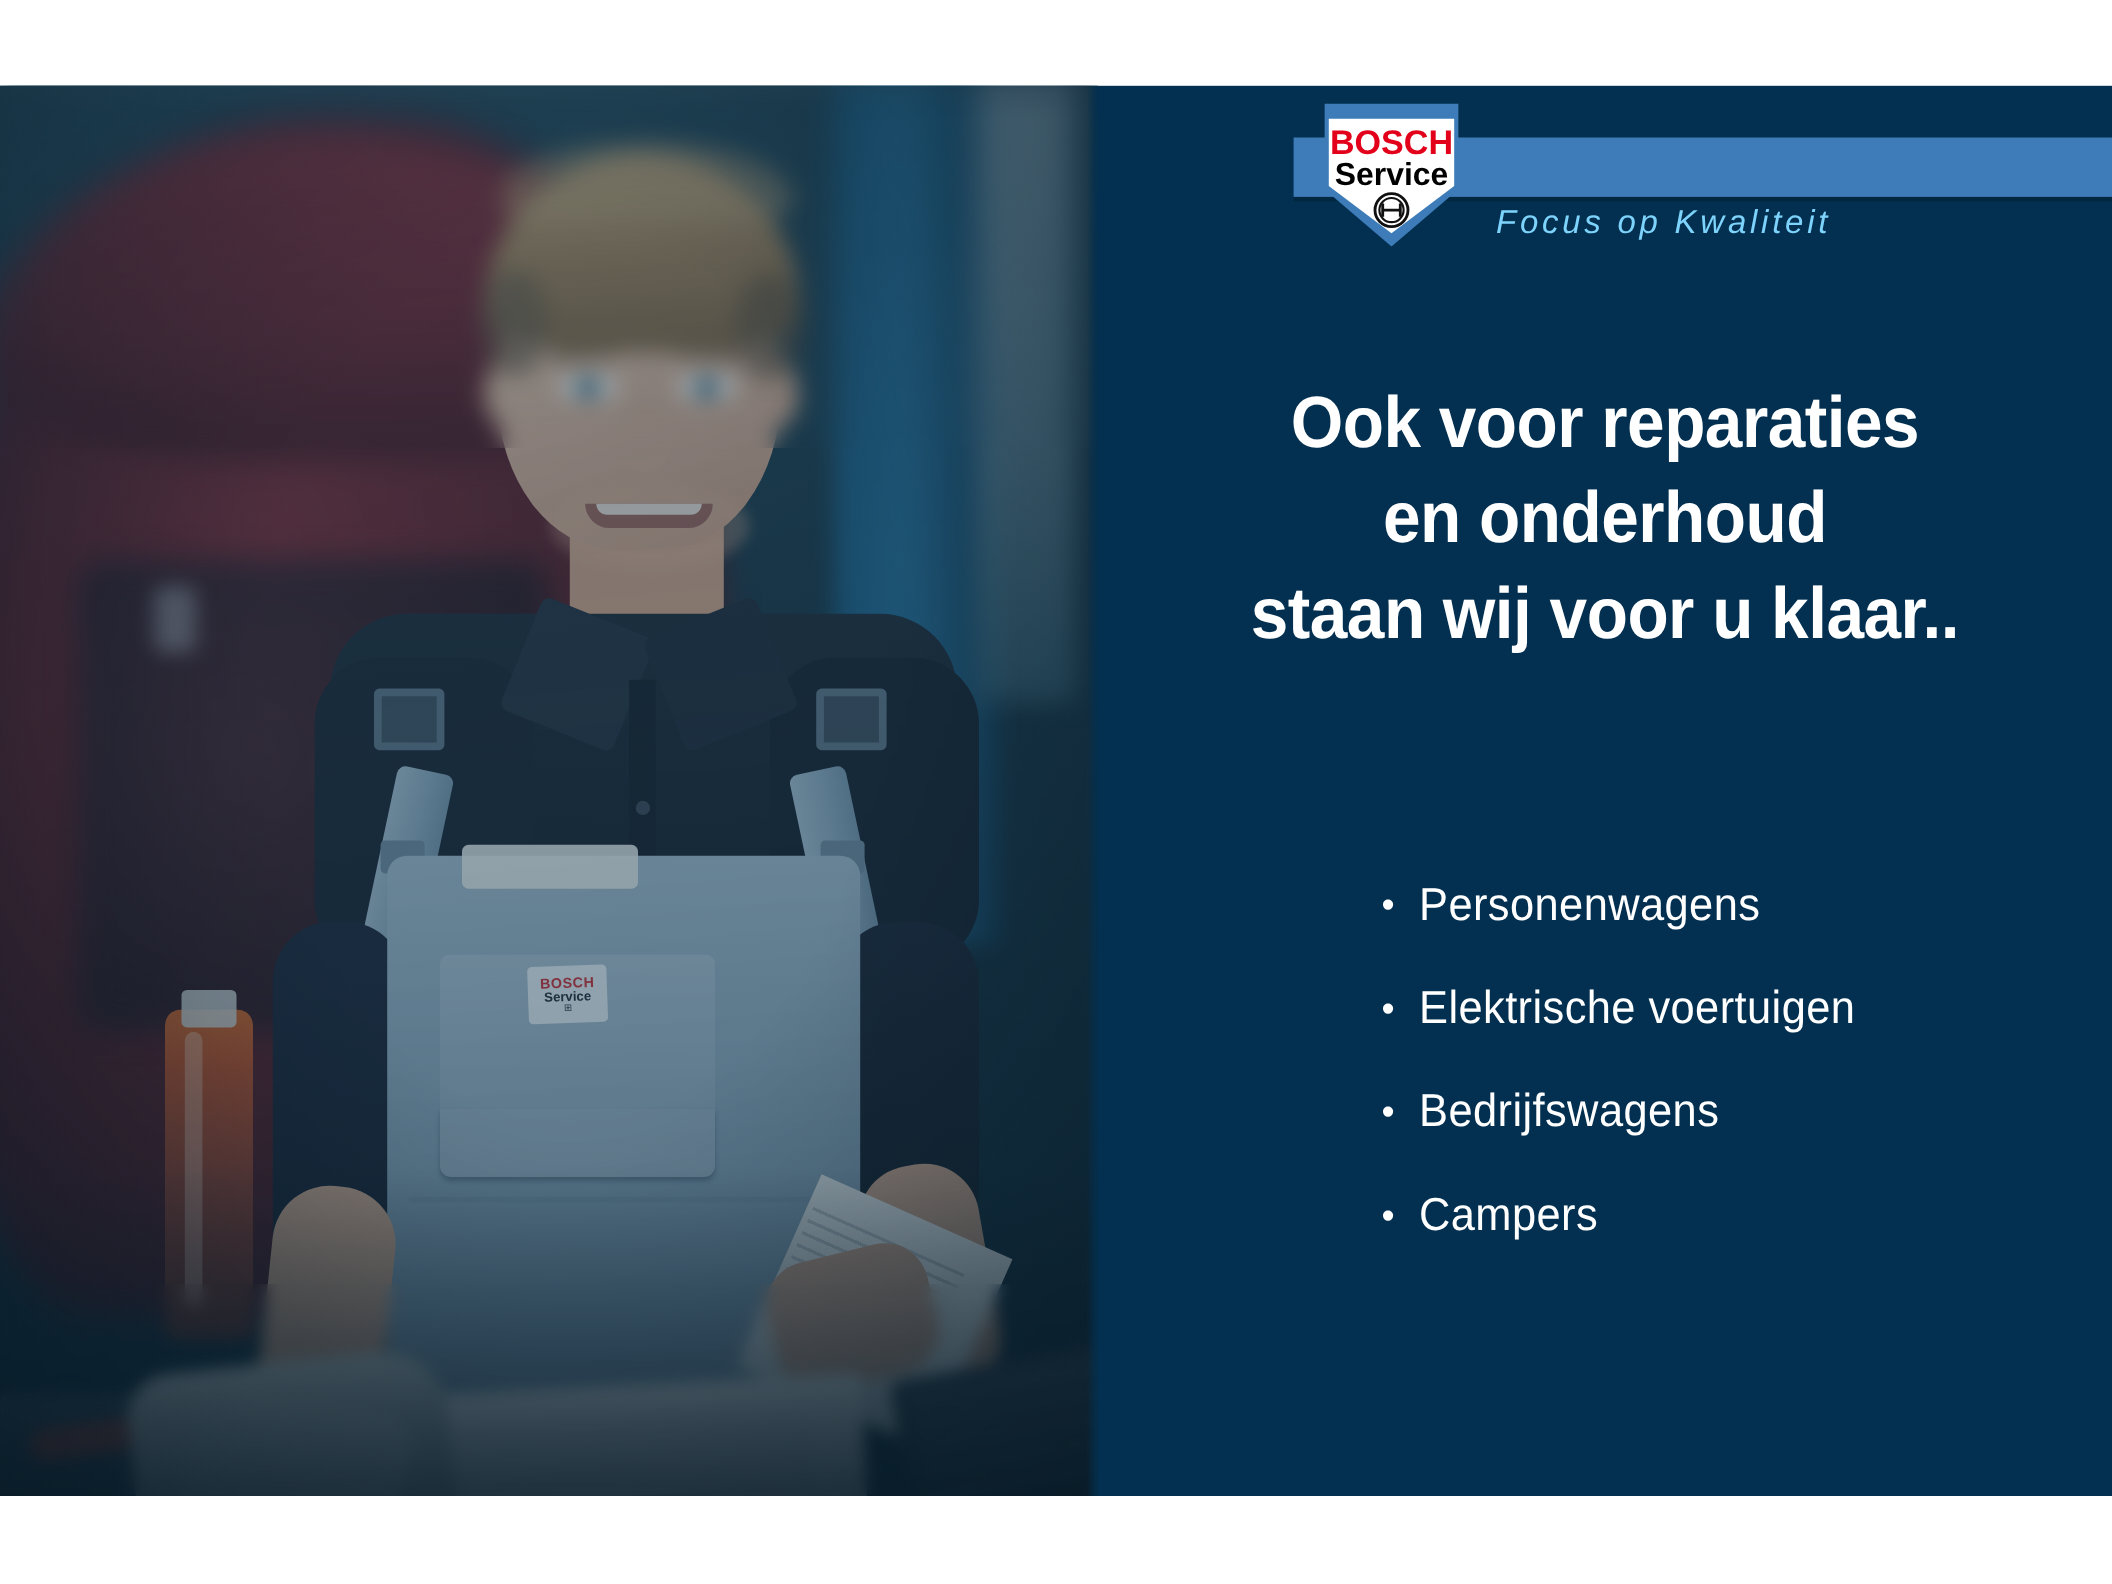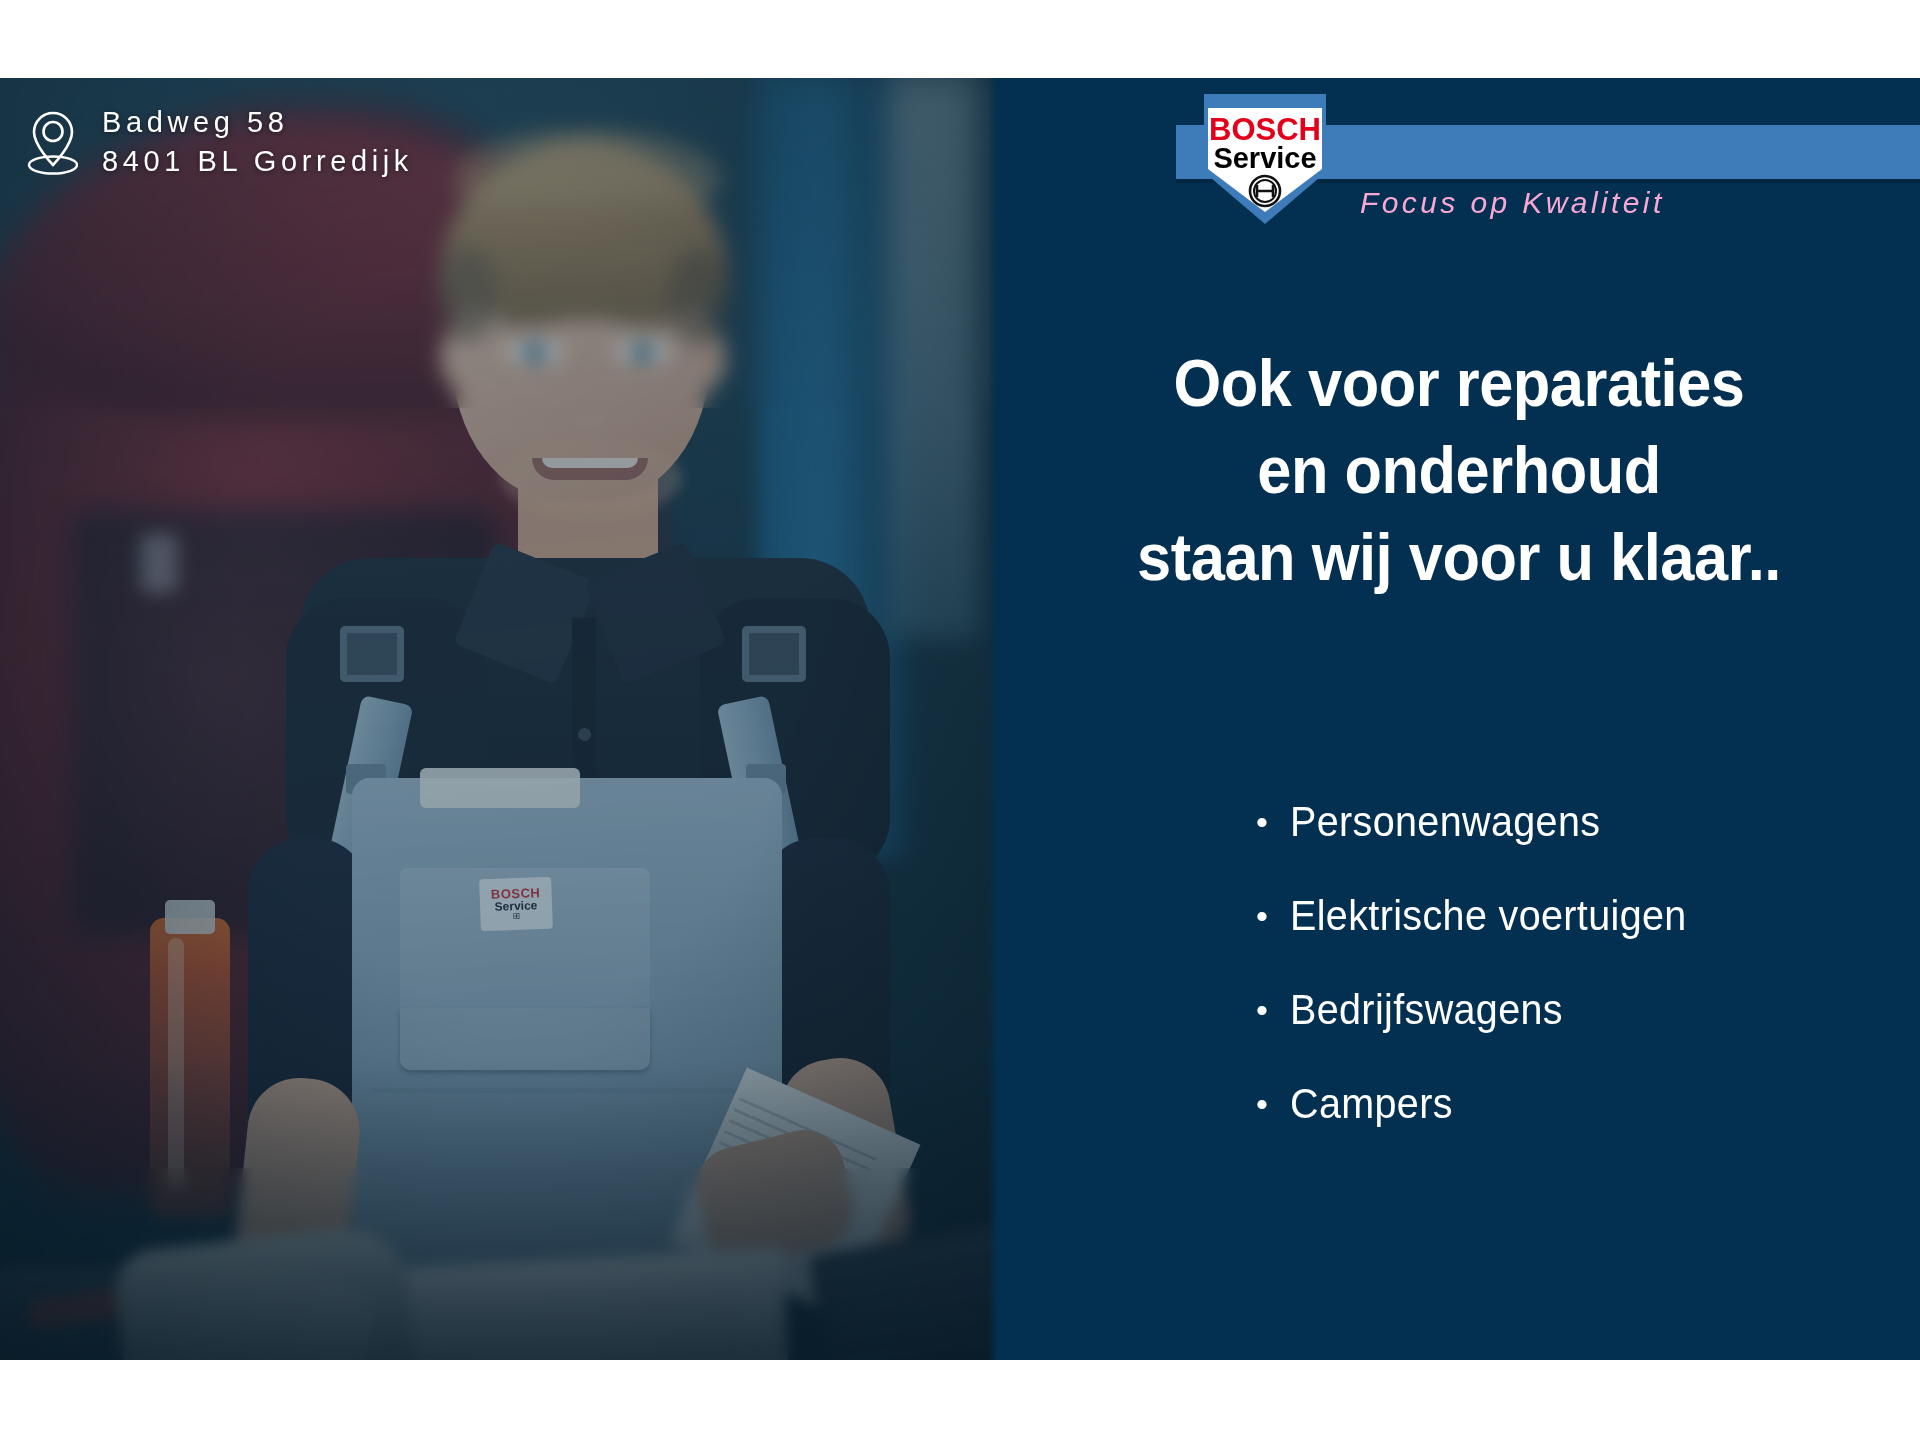--- a/index.html
+++ b/index.html
@@ -132,21 +132,21 @@
 
   
   #panel{position:absolute;left:998px;top:0;width:922px;height:1282px;background:#033050;}
 
   
   #logo-band{position:absolute;left:178px;top:47px;width:744px;height:54px;background:#3d7cb8;}
   #logo-band-shade{position:absolute;left:178px;top:101px;width:744px;height:4px;background:rgba(0,0,0,.18);}
   #bosch-logo{position:absolute;left:206px;top:16px;width:122px;height:130px;}
   #brand-name{position:absolute;left:362px;top:48px;width:540px;height:52px;display:flex;align-items:center;
      color:#ffffff;font-size:36px;font-weight:bold;letter-spacing:.2px;white-space:nowrap;}
-  #brand-tagline{position:absolute;left:362px;top:108px;color:#f9a8d4;font-size:30px;font-style:italic;
+  #brand-tagline{position:absolute;left:362px;top:108px;color:#7dd3fc;font-size:30px;font-style:italic;
      letter-spacing:3.4px;white-space:nowrap;}
 
   
   #headline{position:absolute;left:0;top:262px;width:922px;text-align:center;color:#ffffff;
      font-weight:bold;font-size:66px;line-height:1.32;letter-spacing:-.5px;
      font-family:"Liberation Sans Narrow","Liberation Sans",sans-serif;transform:scaleX(.93);transform-origin:50% 0;}
   #headline .hl{display:block;white-space:nowrap;}
 
   
   #bullets{position:absolute;left:0;top:720px;width:922px;}
@@ -244,31 +244,20 @@
       <div class="ph" id="tbl-kbd"></div>
       <div class="ph" id="tbl-kbd-keys"></div>
 
       <div class="ph" id="bg-floor"></div>
       <div class="ph" id="ph-blur-top"></div>
       <div class="ph" id="ph-blur-bot"></div>
       <div class="ph" id="ph-grade"></div>
       <div class="ph" id="ph-vign"></div>
       <div class="ph" id="ph-edge"></div>
 
-      <div id="address">
-        <svg id="pin-icon" viewBox="0 0 54 66" fill="none">
-          <path d="M27 3C16.5 3 8 11.5 8 22c0 13.5 19 33 19 33s19-19.5 19-33C46 11.5 37.5 3 27 3z" stroke="#ffffff" stroke-width="2.6" fill="none"></path>
-          <circle cx="27" cy="21.5" r="9.5" stroke="#ffffff" stroke-width="2.6" fill="none"></circle>
-          <ellipse cx="27" cy="55" rx="24" ry="8.5" stroke="#ffffff" stroke-width="2.4" fill="none"></ellipse>
-        </svg>
-        <div id="address-lines">
-          <div class="addr-line">Badweg 58</div>
-          <div class="addr-line">8401 BL Gorredijk</div>
-        </div>
-      </div>
     </div>
 
     <div id="panel">
 
       <div id="logo-band"></div>
       <div id="logo-band-shade"></div>
 
       <svg id="bosch-logo" viewBox="0 0 122 130">
         <path d="M0 0 H122 V78 L61 130 L0 78 Z" fill="#3d7cb8"></path>
         <path d="M4 14 H118 V75 L61 118 L4 75 Z" fill="#ffffff"></path>

